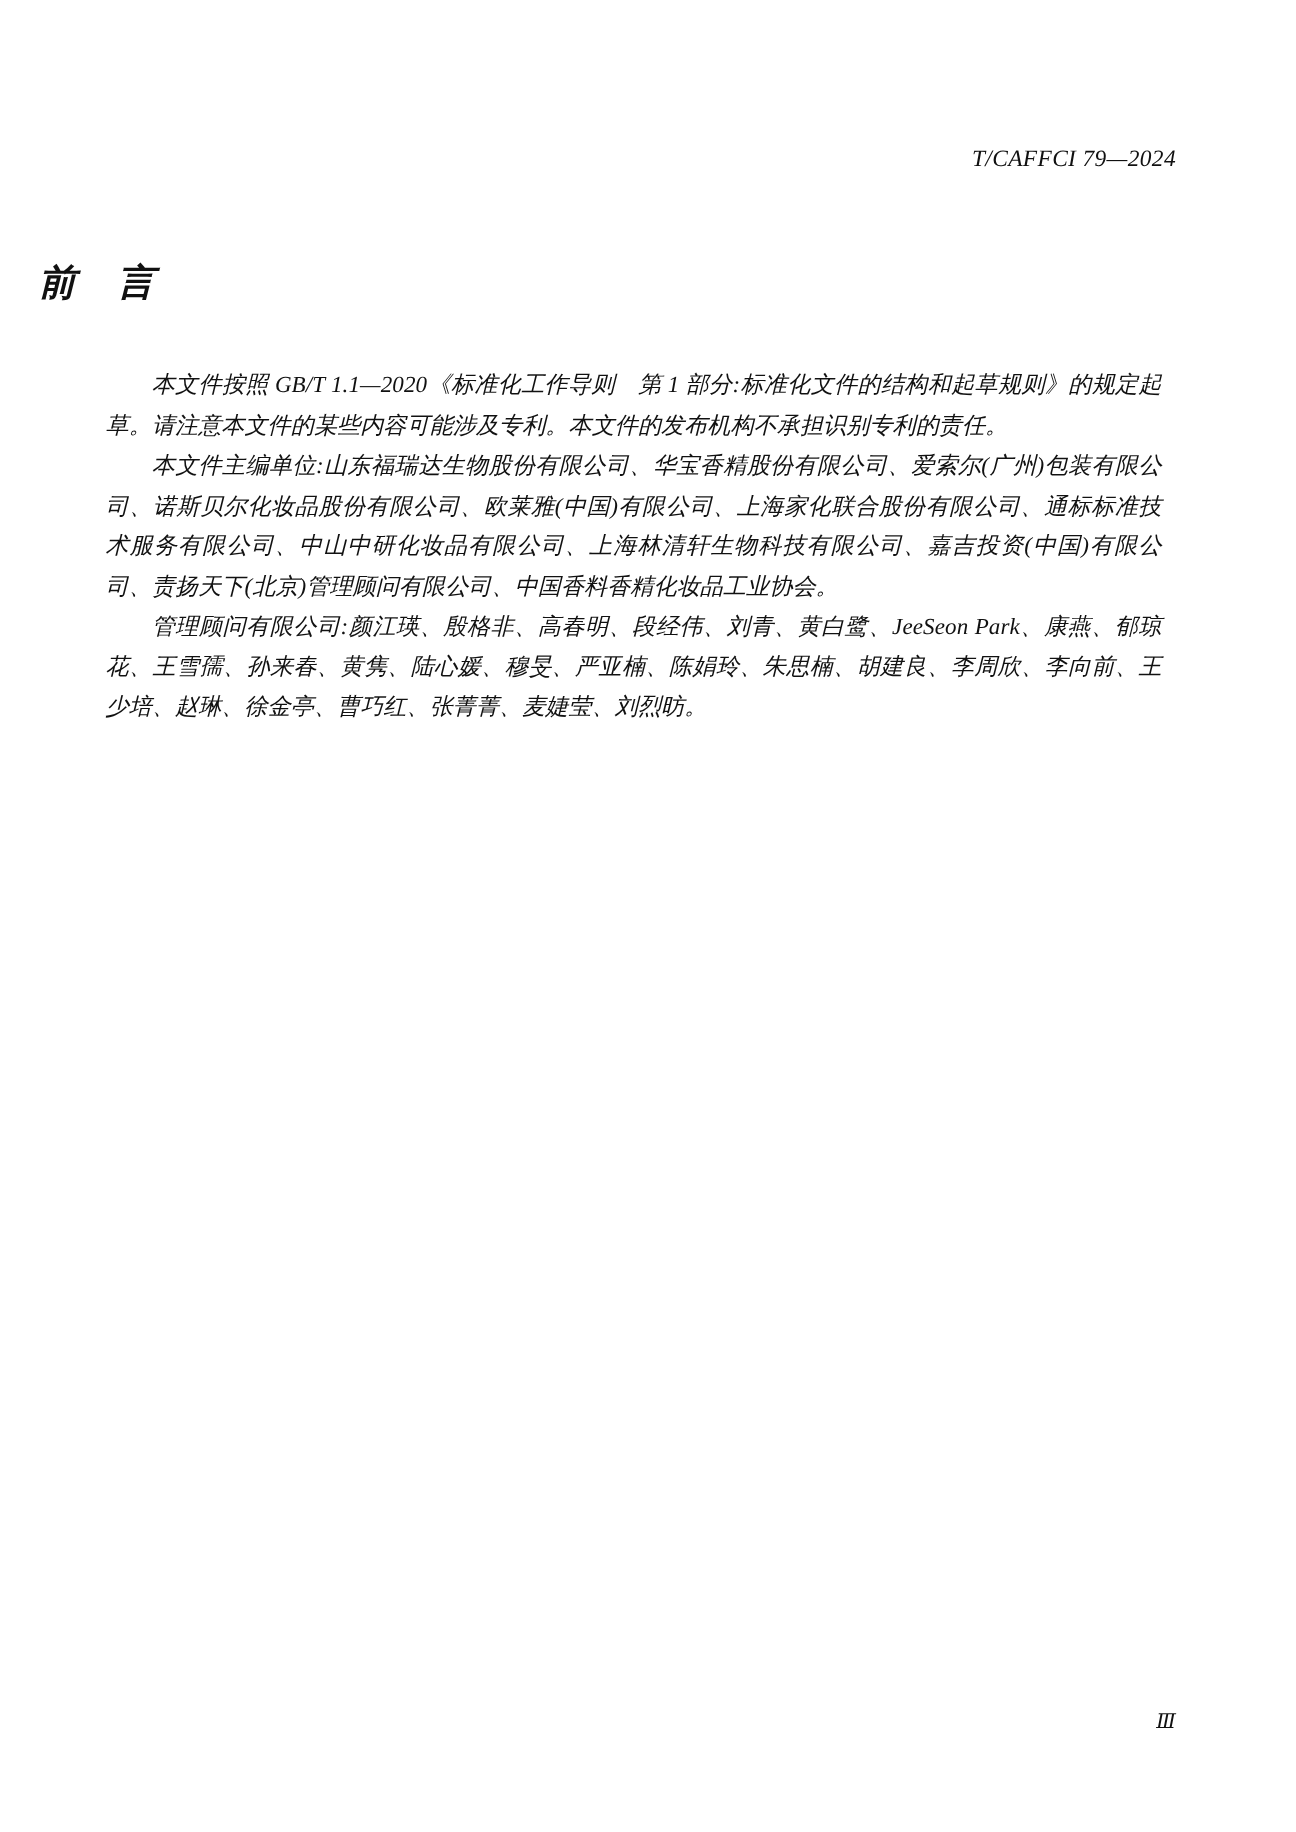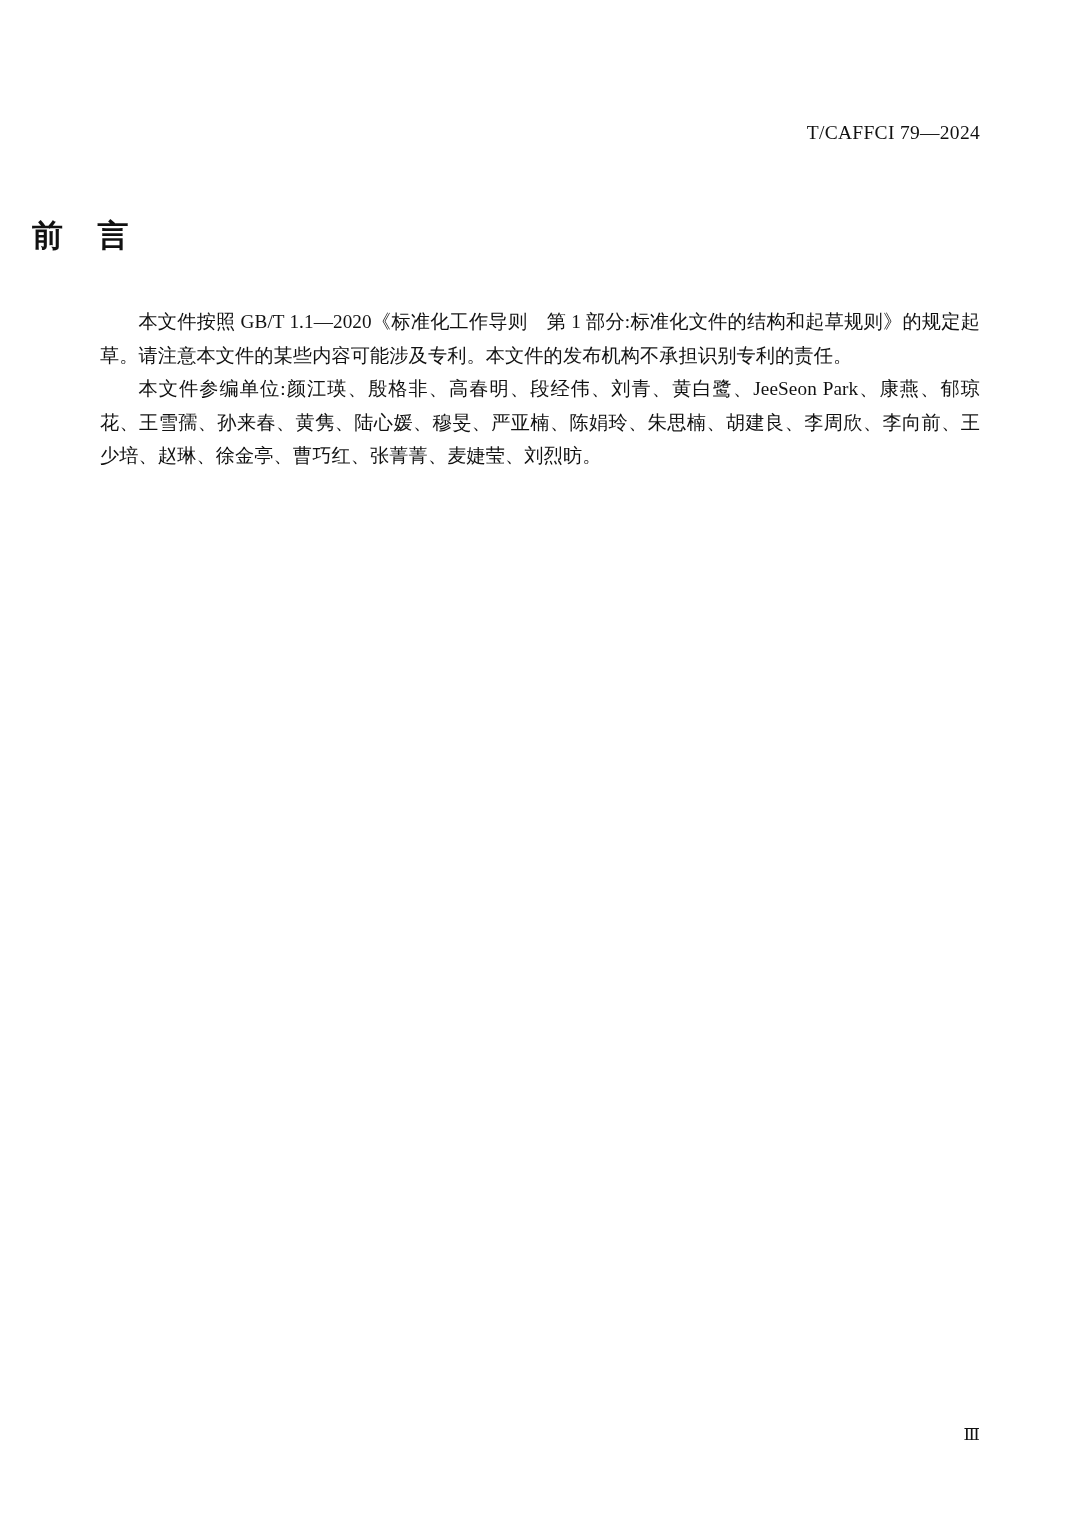--- a/index.html
+++ b/index.html
@@ -13,20 +13,21 @@
     font-family: "Liberation Serif", "DejaVu Serif", serif;
     color: #1a1a1a;
     position: relative;
     overflow: hidden;
   }
   .page {
     position: relative;
     width: 1080px;
     height: 1527px;
     box-sizing: border-box;
+    font-style: italic;
   }
   .header-code {
     position: absolute;
     top: 122px;
     right: 100px;
     font-size: 19.5px;
     letter-spacing: 0.3px;
     font-family: "Liberation Serif", "DejaVu Serif", serif;
     color: #111;
     white-space: nowrap;
@@ -43,21 +44,21 @@
     color: #111;
     margin-left: 32px;
   }
   .doc-title .gap {
     display: inline-block;
     width: 34px;
   }
   .body-block {
     position: absolute;
     top: 305px;
-    left: 100px;
+    left: 88px;
     width: 880px;
   }
   .para {
     font-size: 19.2px;
     line-height: 33.5px;
     text-align: justify;
     text-justify: inter-ideograph;
     text-indent: 2em;
     margin: 0 0 0 0;
     color: #111;
@@ -78,18 +79,19 @@
 <div class="page">
 
   <div class="header-code">T/CAFFCI 79—2024</div>
 
   <div class="doc-title">
     <span>前</span><span class="gap"></span><span>言</span>
   </div>
 
   <div class="body-block">
     <p class="para">本文件按照 GB/T 1.1—2020《标准化工作导则　第 1 部分:标准化文件的结构和起草规则》的规定起草。请注意本文件的某些内容可能涉及专利。本文件的发布机构不承担识别专利的责任。</p>
-    <p class="para">本文件参编单位:颜江瑛、殷格非、高春明、段经伟、刘青、黄白鹭、JeeSeon Park、康燕、郁琼花、王雪孺、孙来春、黄隽、陆心媛、穆旻、严亚楠、陈娟玲、朱思楠、胡建良、李周欣、李向前、王少培、赵琳、徐金亭、曹巧红、张菁菁、麦婕莹、刘烈昉。</p>
+    <p class="para">本文件主编单位:山东福瑞达生物股份有限公司、华宝香精股份有限公司、爱索尔(广州)包装有限公司、诺斯贝尔化妆品股份有限公司、欧莱雅(中国)有限公司、上海家化联合股份有限公司、通标标准技术服务有限公司、中山中研化妆品有限公司、上海林清轩生物科技有限公司、嘉吉投资(中国)有限公司、责扬天下(北京)管理顾问有限公司、中国香料香精化妆品工业协会。</p>
+    <p class="para">管理顾问有限公司:颜江瑛、殷格非、高春明、段经伟、刘青、黄白鹭、JeeSeon Park、康燕、郁琼花、王雪孺、孙来春、黄隽、陆心媛、穆旻、严亚楠、陈娟玲、朱思楠、胡建良、李周欣、李向前、王少培、赵琳、徐金亭、曹巧红、张菁菁、麦婕莹、刘烈昉。</p>
   </div>
 
   <div class="footer-page">Ⅲ</div>
 
 </div>
 
 </body></html>

